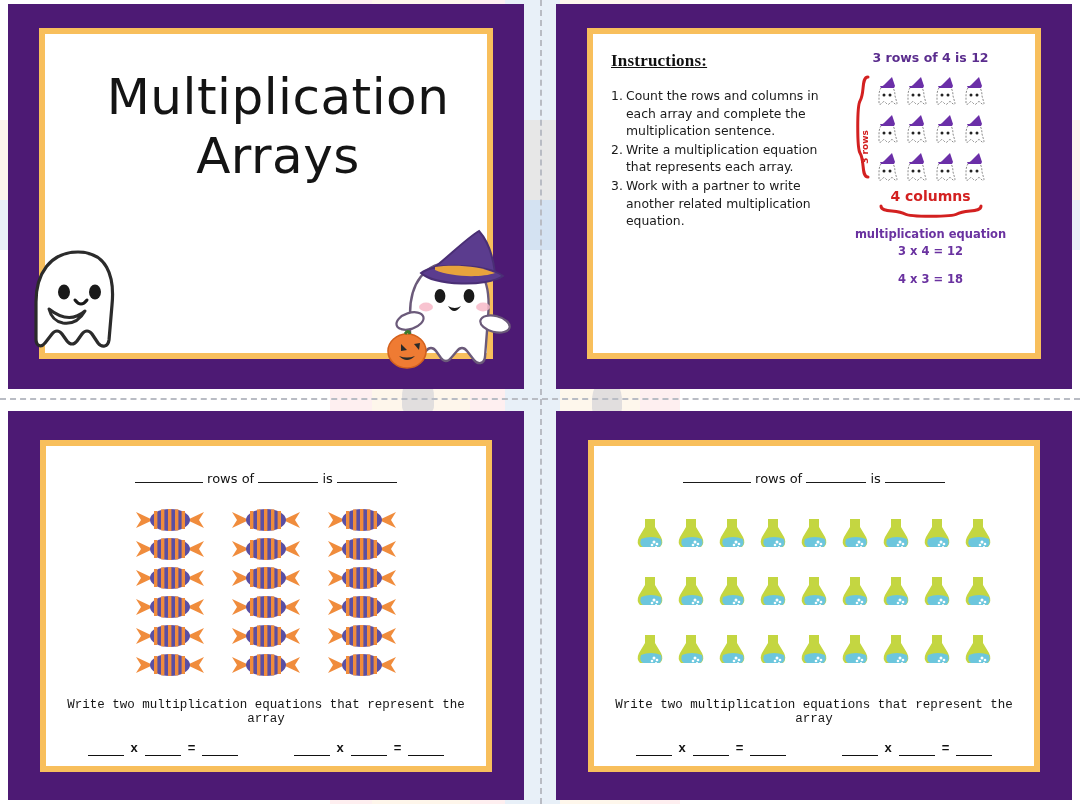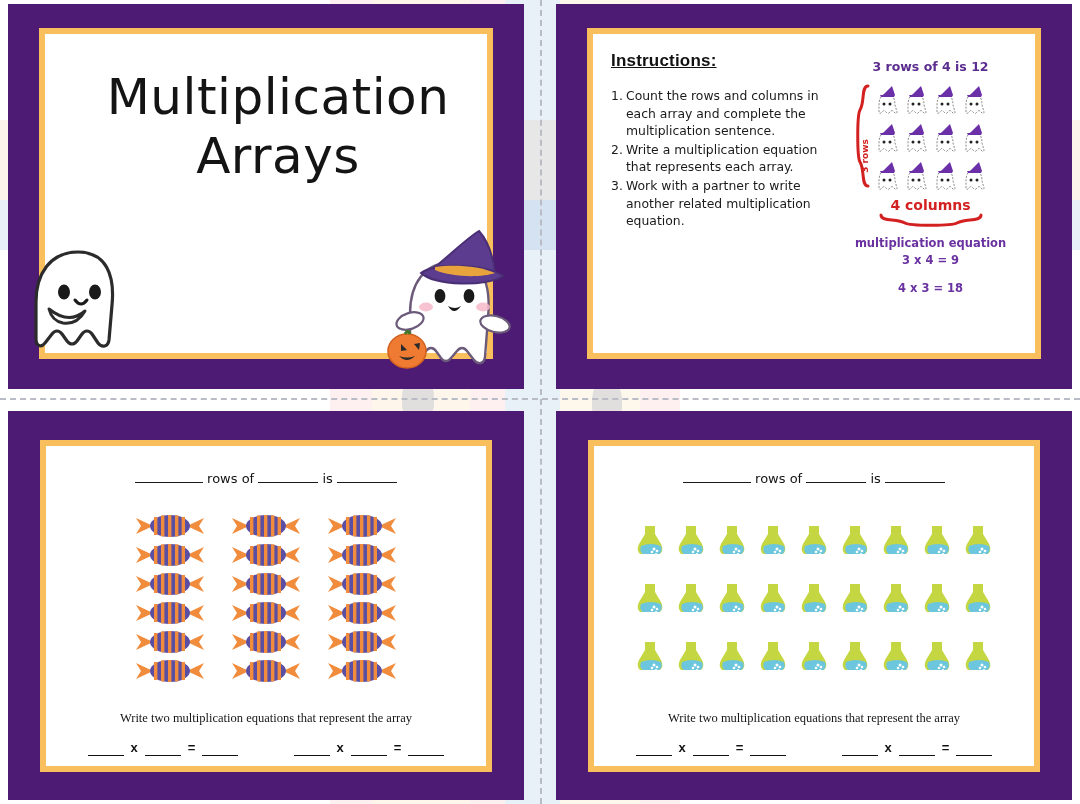--- a/index.html
+++ b/index.html
@@ -164,24 +164,24 @@
   }
 
   
   .ghost-plain { position: absolute; z-index: 5; }
   .ghost-witch { position: absolute; z-index: 5; }
 
   
   #slide-instr { left: 556px; top: 4px; width: 516px; height: 385px; }
   #instr-card  { left: 31px; top: 24px; right: 31px; bottom: 30px; display: flex; }
   .instr-left  { width: 55%; padding: 17px 6px 0 18px; }
-  .instr-right { width: 45%; padding: 16px 10px 0 0; text-align: center; margin-top: 9px; }
+  .instr-right { width: 45%; padding: 16px 10px 0 0; text-align: center; }
 
   .instr-heading {
-    font-family: Liberation Sans, sans-serif;
+    font-family: Liberation Serif, serif;
     font-weight: bold;
     font-size: 17px;
     color: #111;
     text-decoration: underline;
     letter-spacing: .2px;
   }
   .instr-list { margin-top: 16px; }
   .instr-item {
     display: flex;
     font-family: "DejaVu Sans", sans-serif;
@@ -258,21 +258,21 @@
 
   .array-area { flex: 1; display: flex; align-items: center; justify-content: center; }
 
   .candy-grid  { display: grid; grid-template-columns: repeat(3, 78px); gap: 1px 18px; }
   .potion-grid { display: grid; grid-template-columns: repeat(9, 40px); gap: 22px 1px; }
   .cell { display: flex; align-items: center; justify-content: center; }
 
   .work-footer { padding-bottom: 10px; }
   .work-prompt {
     text-align: center;
-    font-family: Liberation Serif, serif;
+    font-family: Liberation Mono, monospace;
     font-size: 12.5px;
     color: #161616;
     margin-bottom: 14px;
   }
   .eq-row { display: flex; justify-content: space-around; align-items: flex-end; padding: 0 14px; }
   .eq-slot {
     font-family: "Liberation Sans", sans-serif;
     font-weight: bold;
     font-size: 13px;
     color: #111;
@@ -469,21 +469,21 @@
         </div>
 
         <div class="cols-label">4 columns</div>
         <svg class="brace-bottom" width="104" height="14" viewBox="0 0 104 14">
           <path d="M2 2 C2 9 18 5 26 10 C31 13 73 13 78 10 C86 5 102 9 102 2" fill="none" stroke="#d32020" stroke-width="3" stroke-linecap="round"></path>
         </svg>
       </div>
 
       <div class="eq-purple" style="margin-top:8px;">
         <div>multiplication equation</div>
-        <div>3 x 4 = 9</div>
+        <div>3 x 4 = 12</div>
       </div>
       <div class="eq-gap"></div>
       <div class="eq-purple">
         <div>4 x 3 = 18</div>
       </div>
     </div>
 
   </div>
 </div>
 

